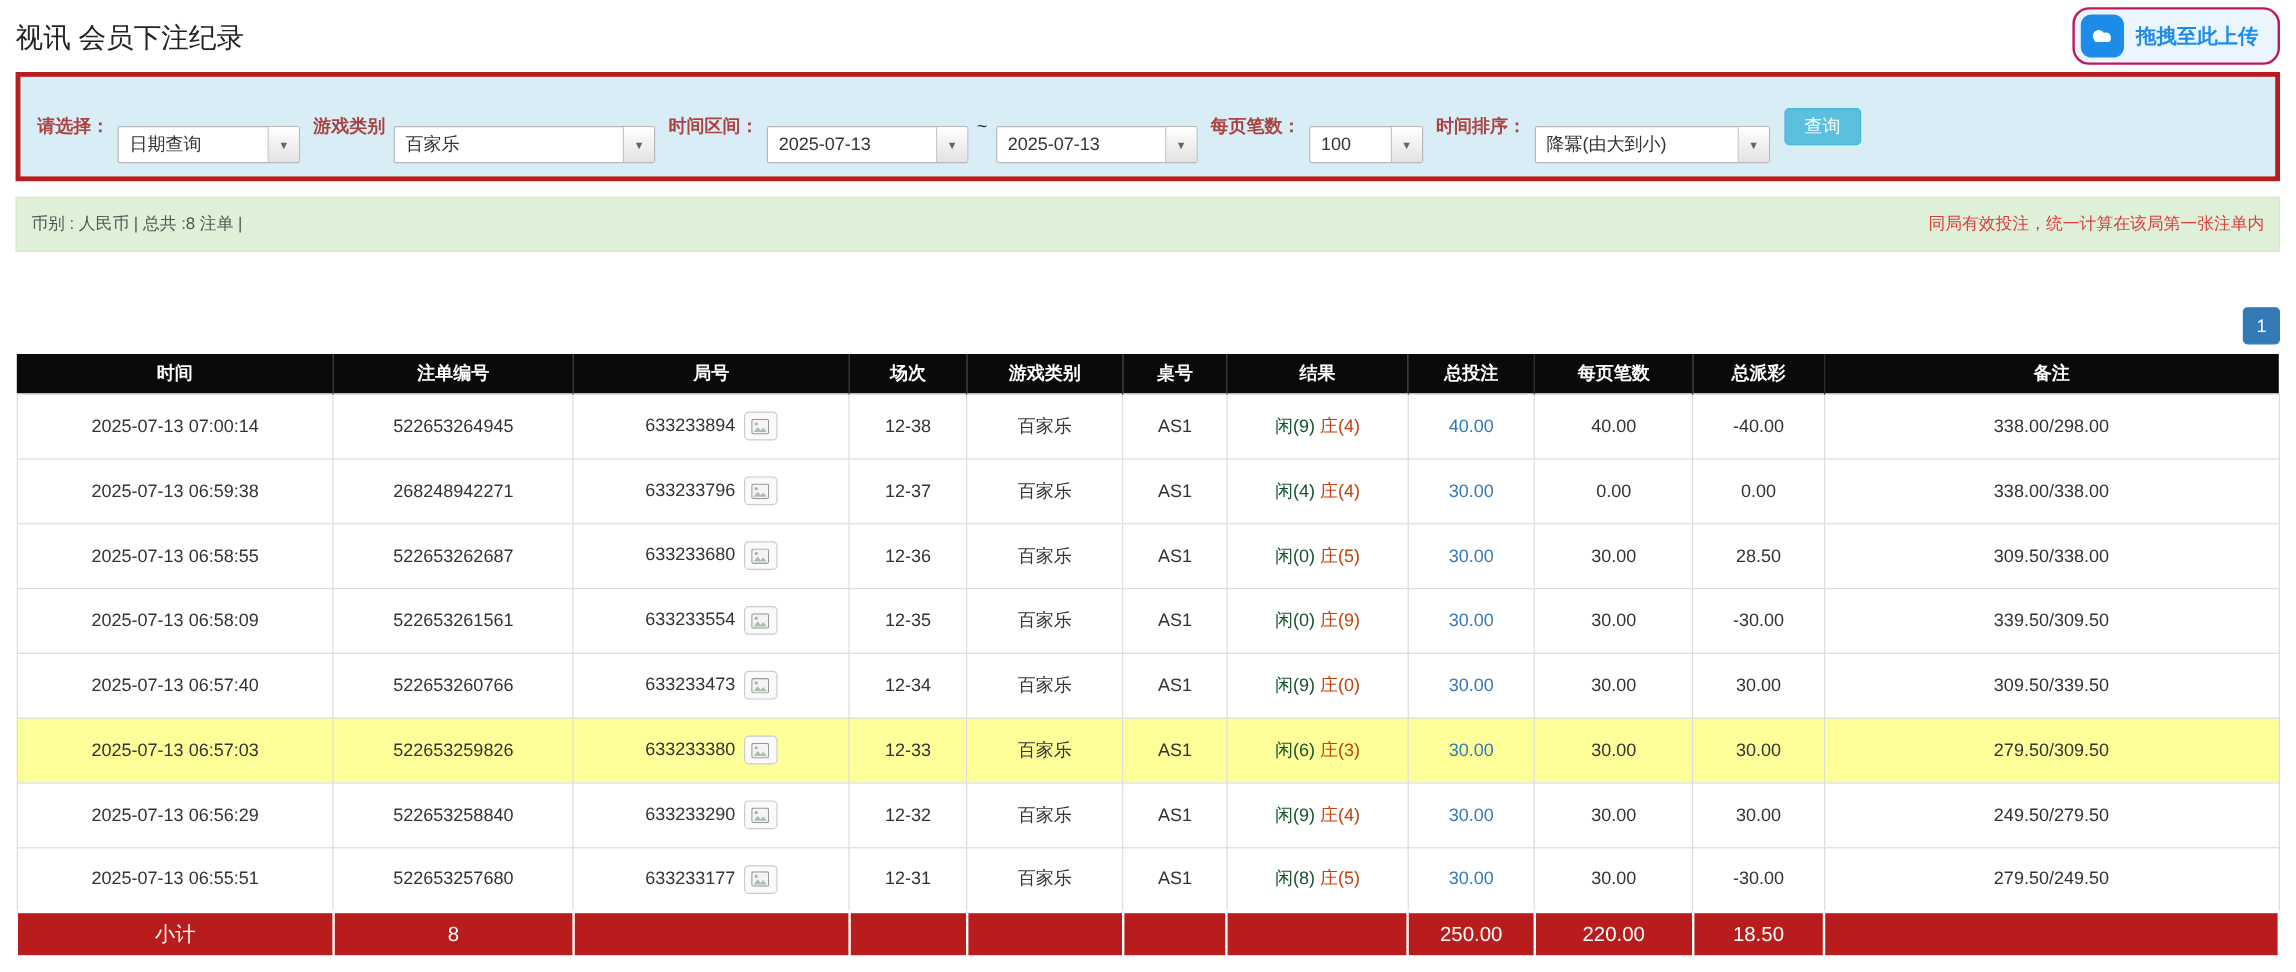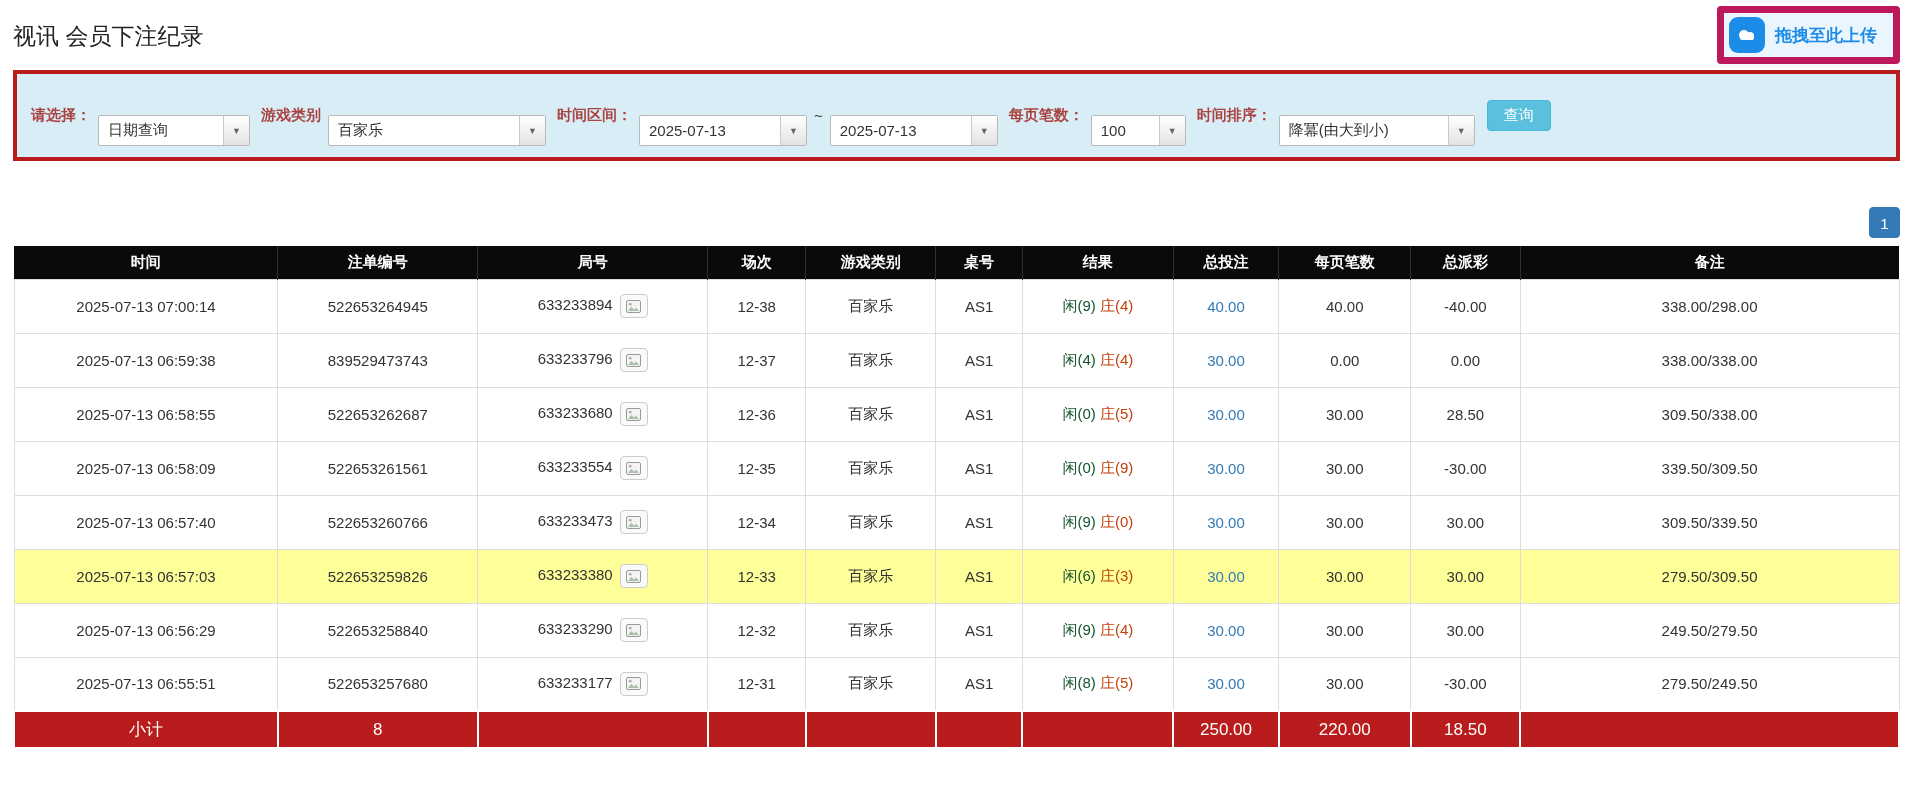--- a/index.html
+++ b/index.html
@@ -4,21 +4,21 @@
 <style>
   * { box-sizing: border-box; }
   html, body { margin: 0; padding: 0; background: #fff;
     font-family: "Liberation Sans", "DejaVu Sans", sans-serif; color: #333; }
   .page { width: 1913px; min-height: 810px; padding: 6px 13px 24px; }
 
   
   .topbar { display: flex; justify-content: space-between; align-items: center; margin-bottom: 6px; gap: 44px; }
   .title { font-size: 23px; font-weight: 500; color: #222; margin: 8px 0 6px; }
   .upload-btn { display: flex; align-items: center; gap: 10px; background: #eaf5fe;
-    border: 7px solid #be185d; border-radius: 4px; padding: 4px 16px 4px 5px;
+    border: 2px solid #be185d; border-radius: 14px; padding: 4px 16px 4px 5px;
     color: #1d8ce8; font-size: 17px; font-weight: bold; cursor: pointer; }
   .upload-icon { width: 36px; height: 36px; background: #1d8ce8; border-radius: 9px;
     display: flex; align-items: center; justify-content: center; }
 
   
   .filter-bar { background: #d9edf7; border: 4px solid #b91c1c; padding: 11px 10px;
     display: flex; align-items: center; gap: 7px; }
   .flabel { color: #a94442; font-weight: bold; font-size: 15px; white-space: nowrap; margin-left: 4px; }
   .combo { display: flex; align-items: stretch; background: #fff; border: 1px solid #b9b9b9;
     height: 31px; border-radius: 2px; cursor: pointer; margin-top: 30px; }
@@ -118,20 +118,24 @@
 
     <span class="flabel">时间排序：</span>
     <div class="combo w-sort">
       <span class="combo-text">降冪(由大到小)</span>
       <span class="combo-arrow">▼</span>
     </div>
 
     <button class="search-btn">查询</button>
   </div>
 
+  <div class="summary-bar">
+    <span class="summary-text">币别 : 人民币 | 总共 :8 注单 |</span>
+    <span class="summary-notice">同局有效投注，统一计算在该局第一张注单内</span>
+  </div>
 
   <div class="pagination">
     <span class="page-btn">1</span>
   </div>
 
   <table class="bet-table">
     <colgroup>
       <col class="c0">
         <col class="c1">
         <col class="c2">
@@ -174,21 +178,21 @@
           <td>百家乐</td>
           <td>AS1</td>
           <td><span class="res-p">闲(9)</span> <span class="res-b">庄(4)</span></td>
           <td><span class="link">40.00</span></td>
           <td>40.00</td>
           <td class="neg">-40.00</td>
           <td>338.00/298.00</td>
         </tr>
         <tr>
           <td>2025-07-13 06:59:38</td>
-          <td>839529473743</td>
+          <td>268248942271</td>
           <td><span>633233796</span><span class="vid-icon">
               <svg width="15" height="13" viewBox="0 0 15 13">
                 <rect x="0.5" y="0.5" width="14" height="12" rx="1.5" fill="#f4f4f4" stroke="#9a9a9a"></rect>
                 <circle cx="4.2" cy="4.2" r="1.4" fill="#b0b0b0"></circle>
                 <path d="M2 11l3.4-4.2 2.6 3 2-2.4 3 3.6z" fill="#a9bfa9"></path>
               </svg>
             </span></td>
           <td>12-37</td>
           <td>百家乐</td>
           <td>AS1</td>

